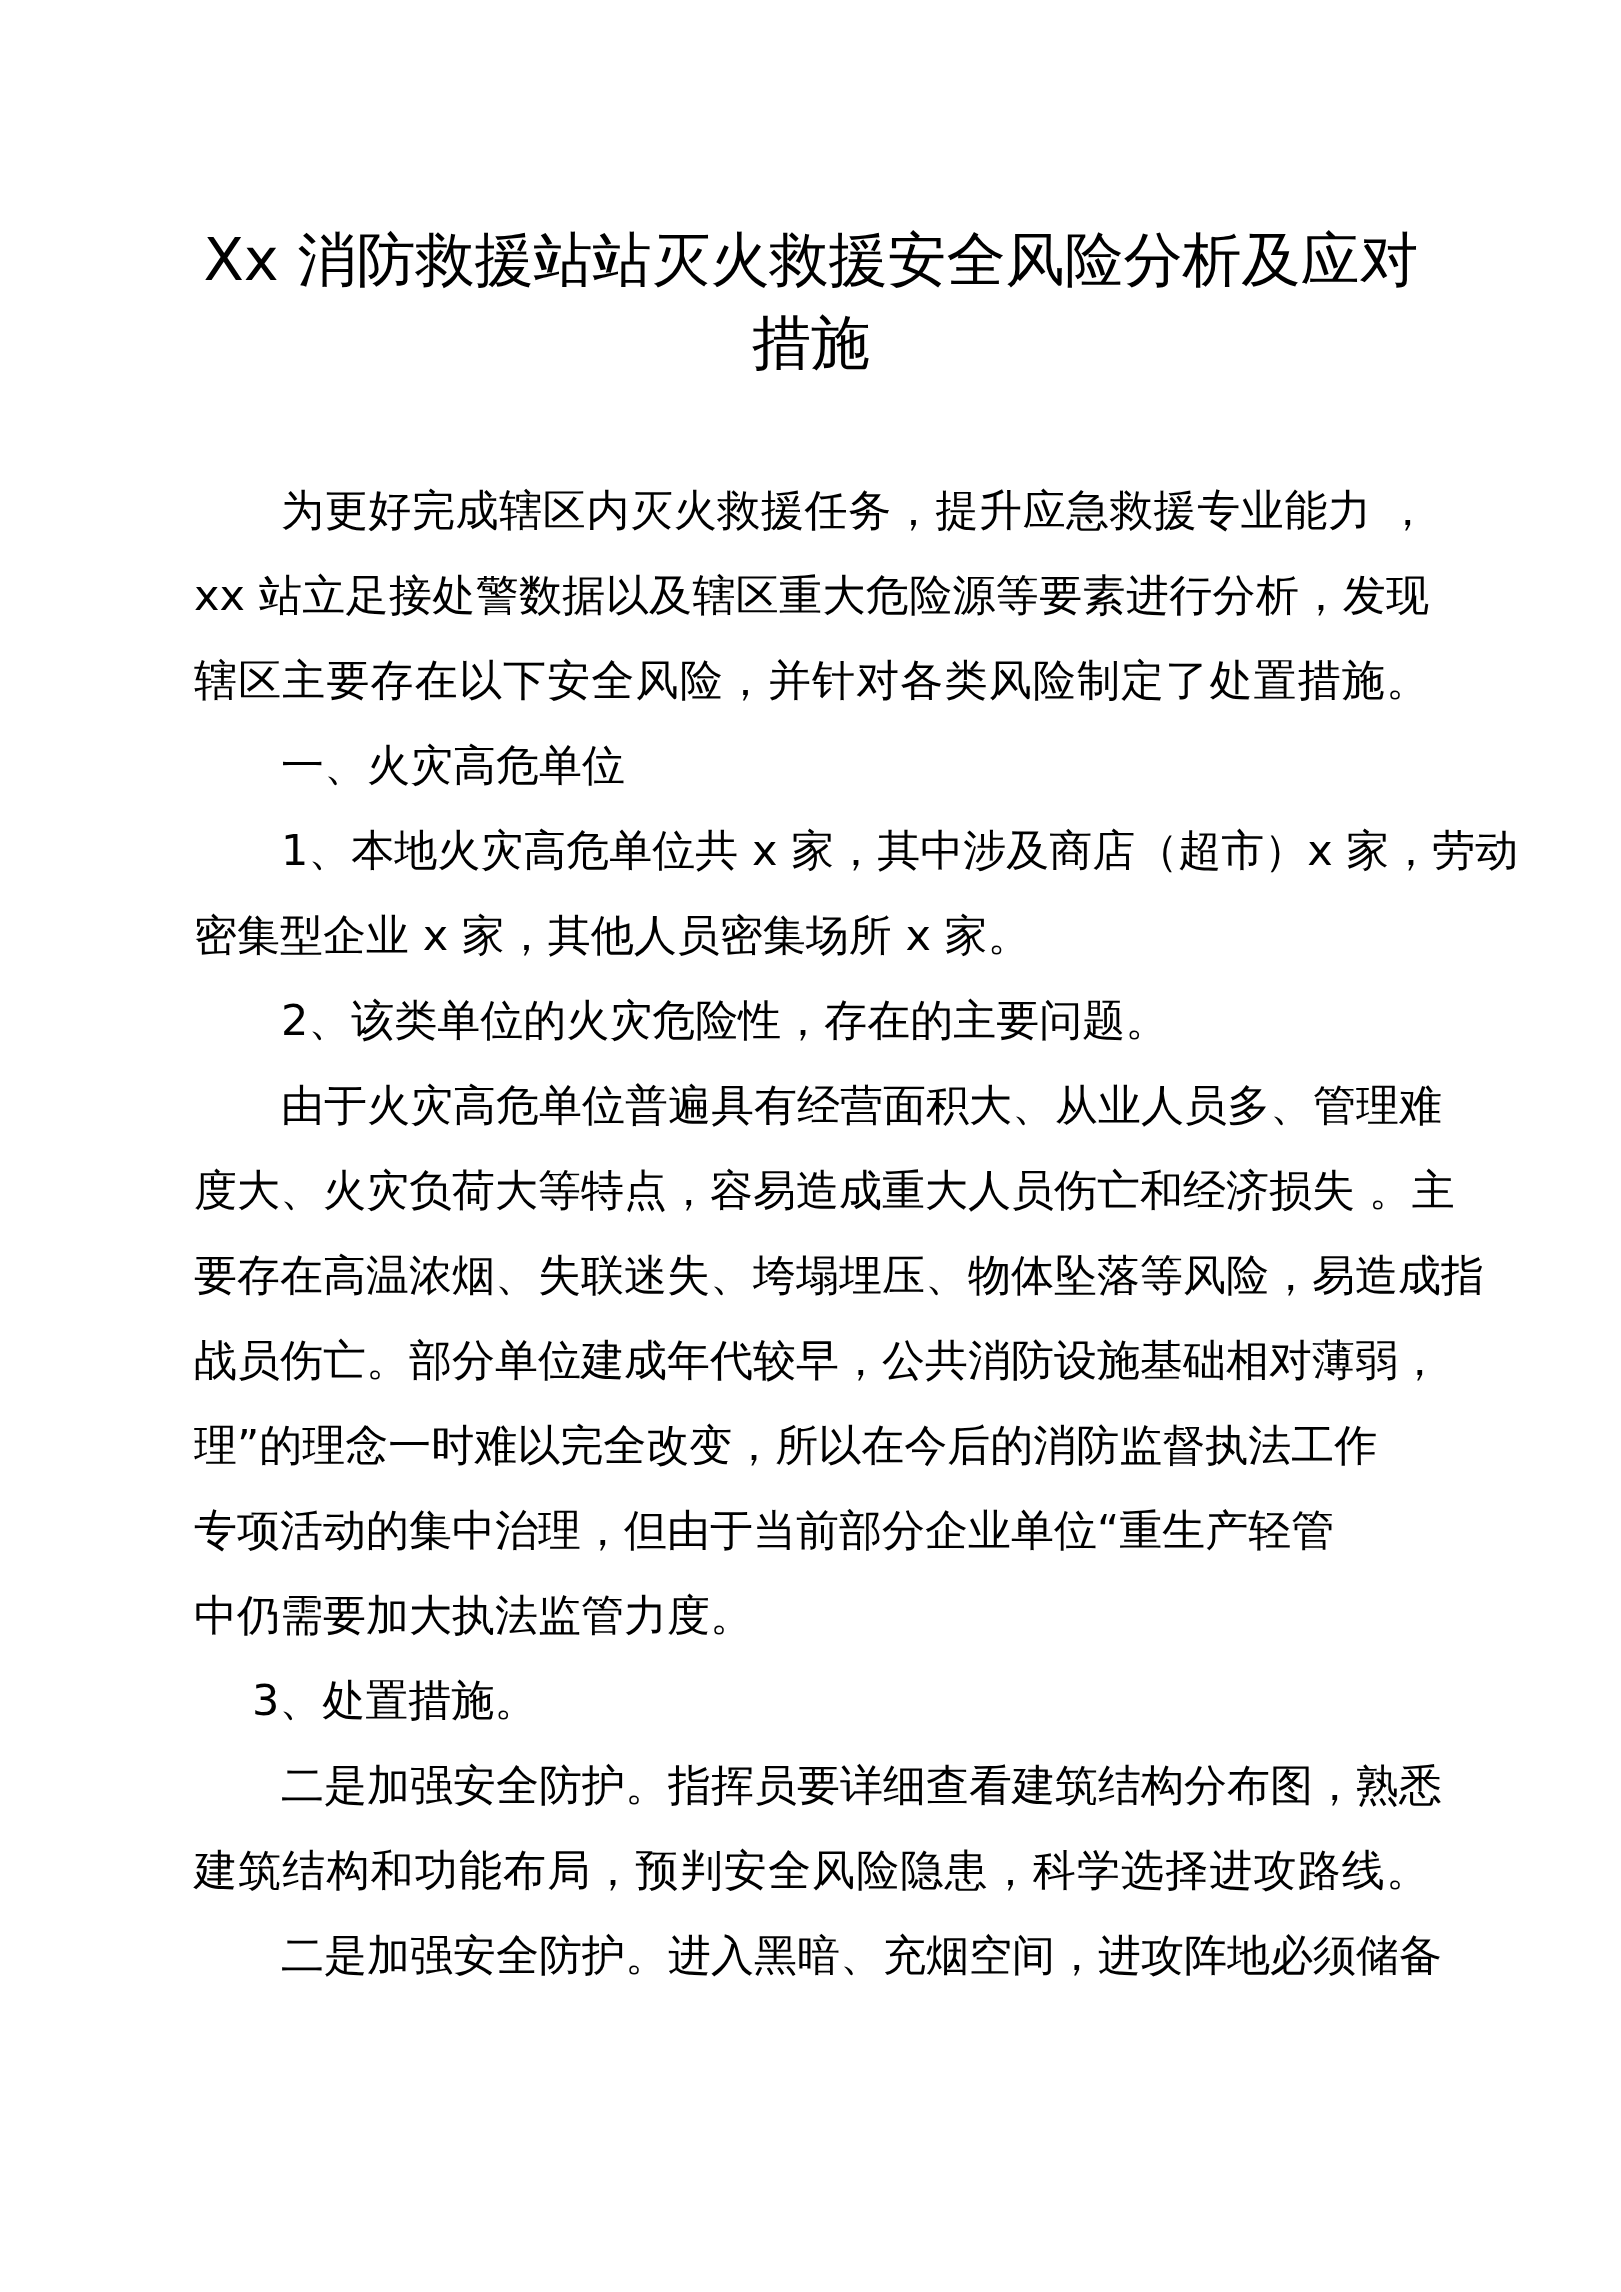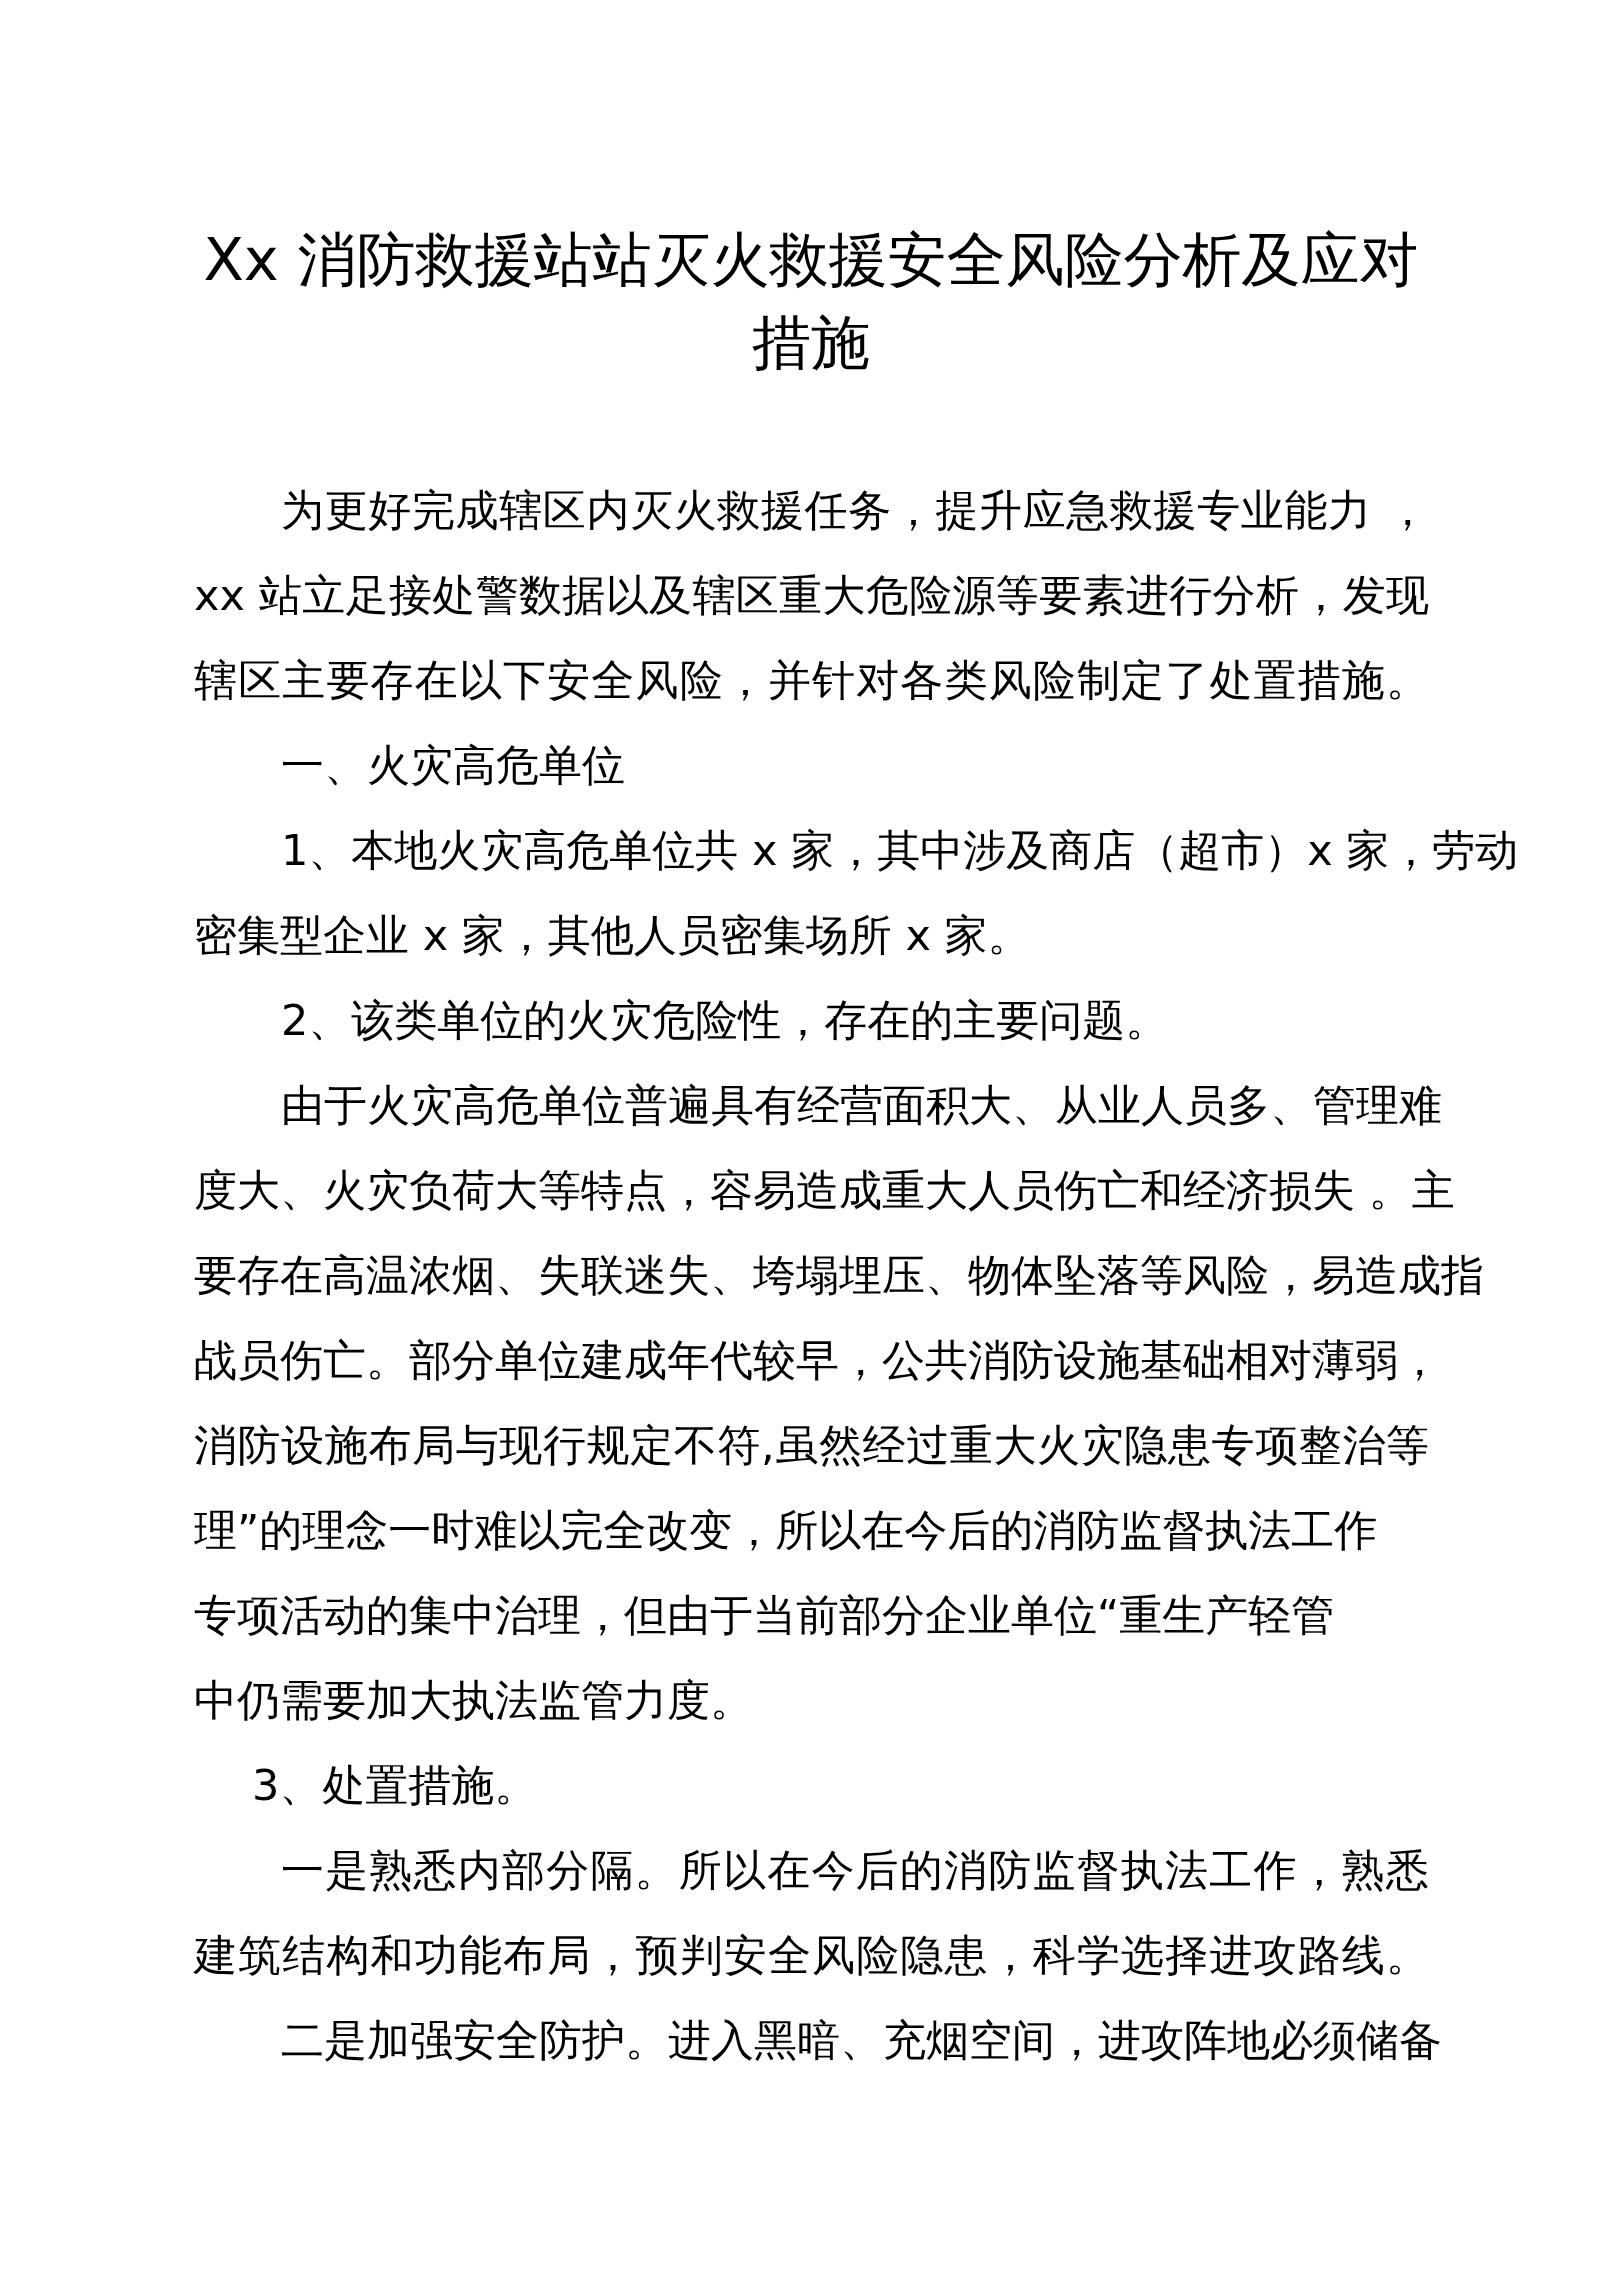--- a/index.html
+++ b/index.html
@@ -41,23 +41,22 @@
     <span class="line full">xx 站立足接处警数据以及辖区重大危险源等要素进行分析，发现</span>
     <span class="line full">辖区主要存在以下安全风险，并针对各类风险制定了处置措施。</span>
     <span class="line ind2">一、火灾高危单位</span>
     <span class="line full ind2">1、本地火灾高危单位共 x 家，其中涉及商店（超市）x 家，劳动</span>
     <span class="line">密集型企业 x 家，其他人员密集场所 x 家。</span>
     <span class="line ind2">2、该类单位的火灾危险性，存在的主要问题。</span>
     <span class="line full ind2">由于火灾高危单位普遍具有经营面积大、从业人员多、管理难</span>
     <span class="line full">度大、火灾负荷大等特点，容易造成重大人员伤亡和经济损失 。主</span>
     <span class="line full">要存在高温浓烟、失联迷失、垮塌埋压、物体坠落等风险，易造成指</span>
     <span class="line full">战员伤亡。部分单位建成年代较早，公共消防设施基础相对薄弱，</span>
-    <span class="line full">消防设施布局与现行规定不符,虽然经过重大火灾隐患专项整治等</span>
     <span class="line">理”的理念一时难以完全改变，所以在今后的消防监督执法工作</span>
     <span class="line">专项活动的集中治理，但由于当前部分企业单位“重生产轻管</span>
     <span class="line">中仍需要加大执法监管力度。</span>
     <span class="line ind1">3、处置措施。</span>
-    <span class="line full ind2">一是熟悉内部分隔。所以在今后的消防监督执法工作，熟悉</span>
+    <span class="line full ind2">二是加强安全防护。指挥员要详细查看建筑结构分布图，熟悉</span>
     <span class="line full">建筑结构和功能布局，预判安全风险隐患，科学选择进攻路线。</span>
     <span class="line full ind2">二是加强安全防护。进入黑暗、充烟空间，进攻阵地必须储备</span>
   </div>
 </div>
 
 
 </body></html>

